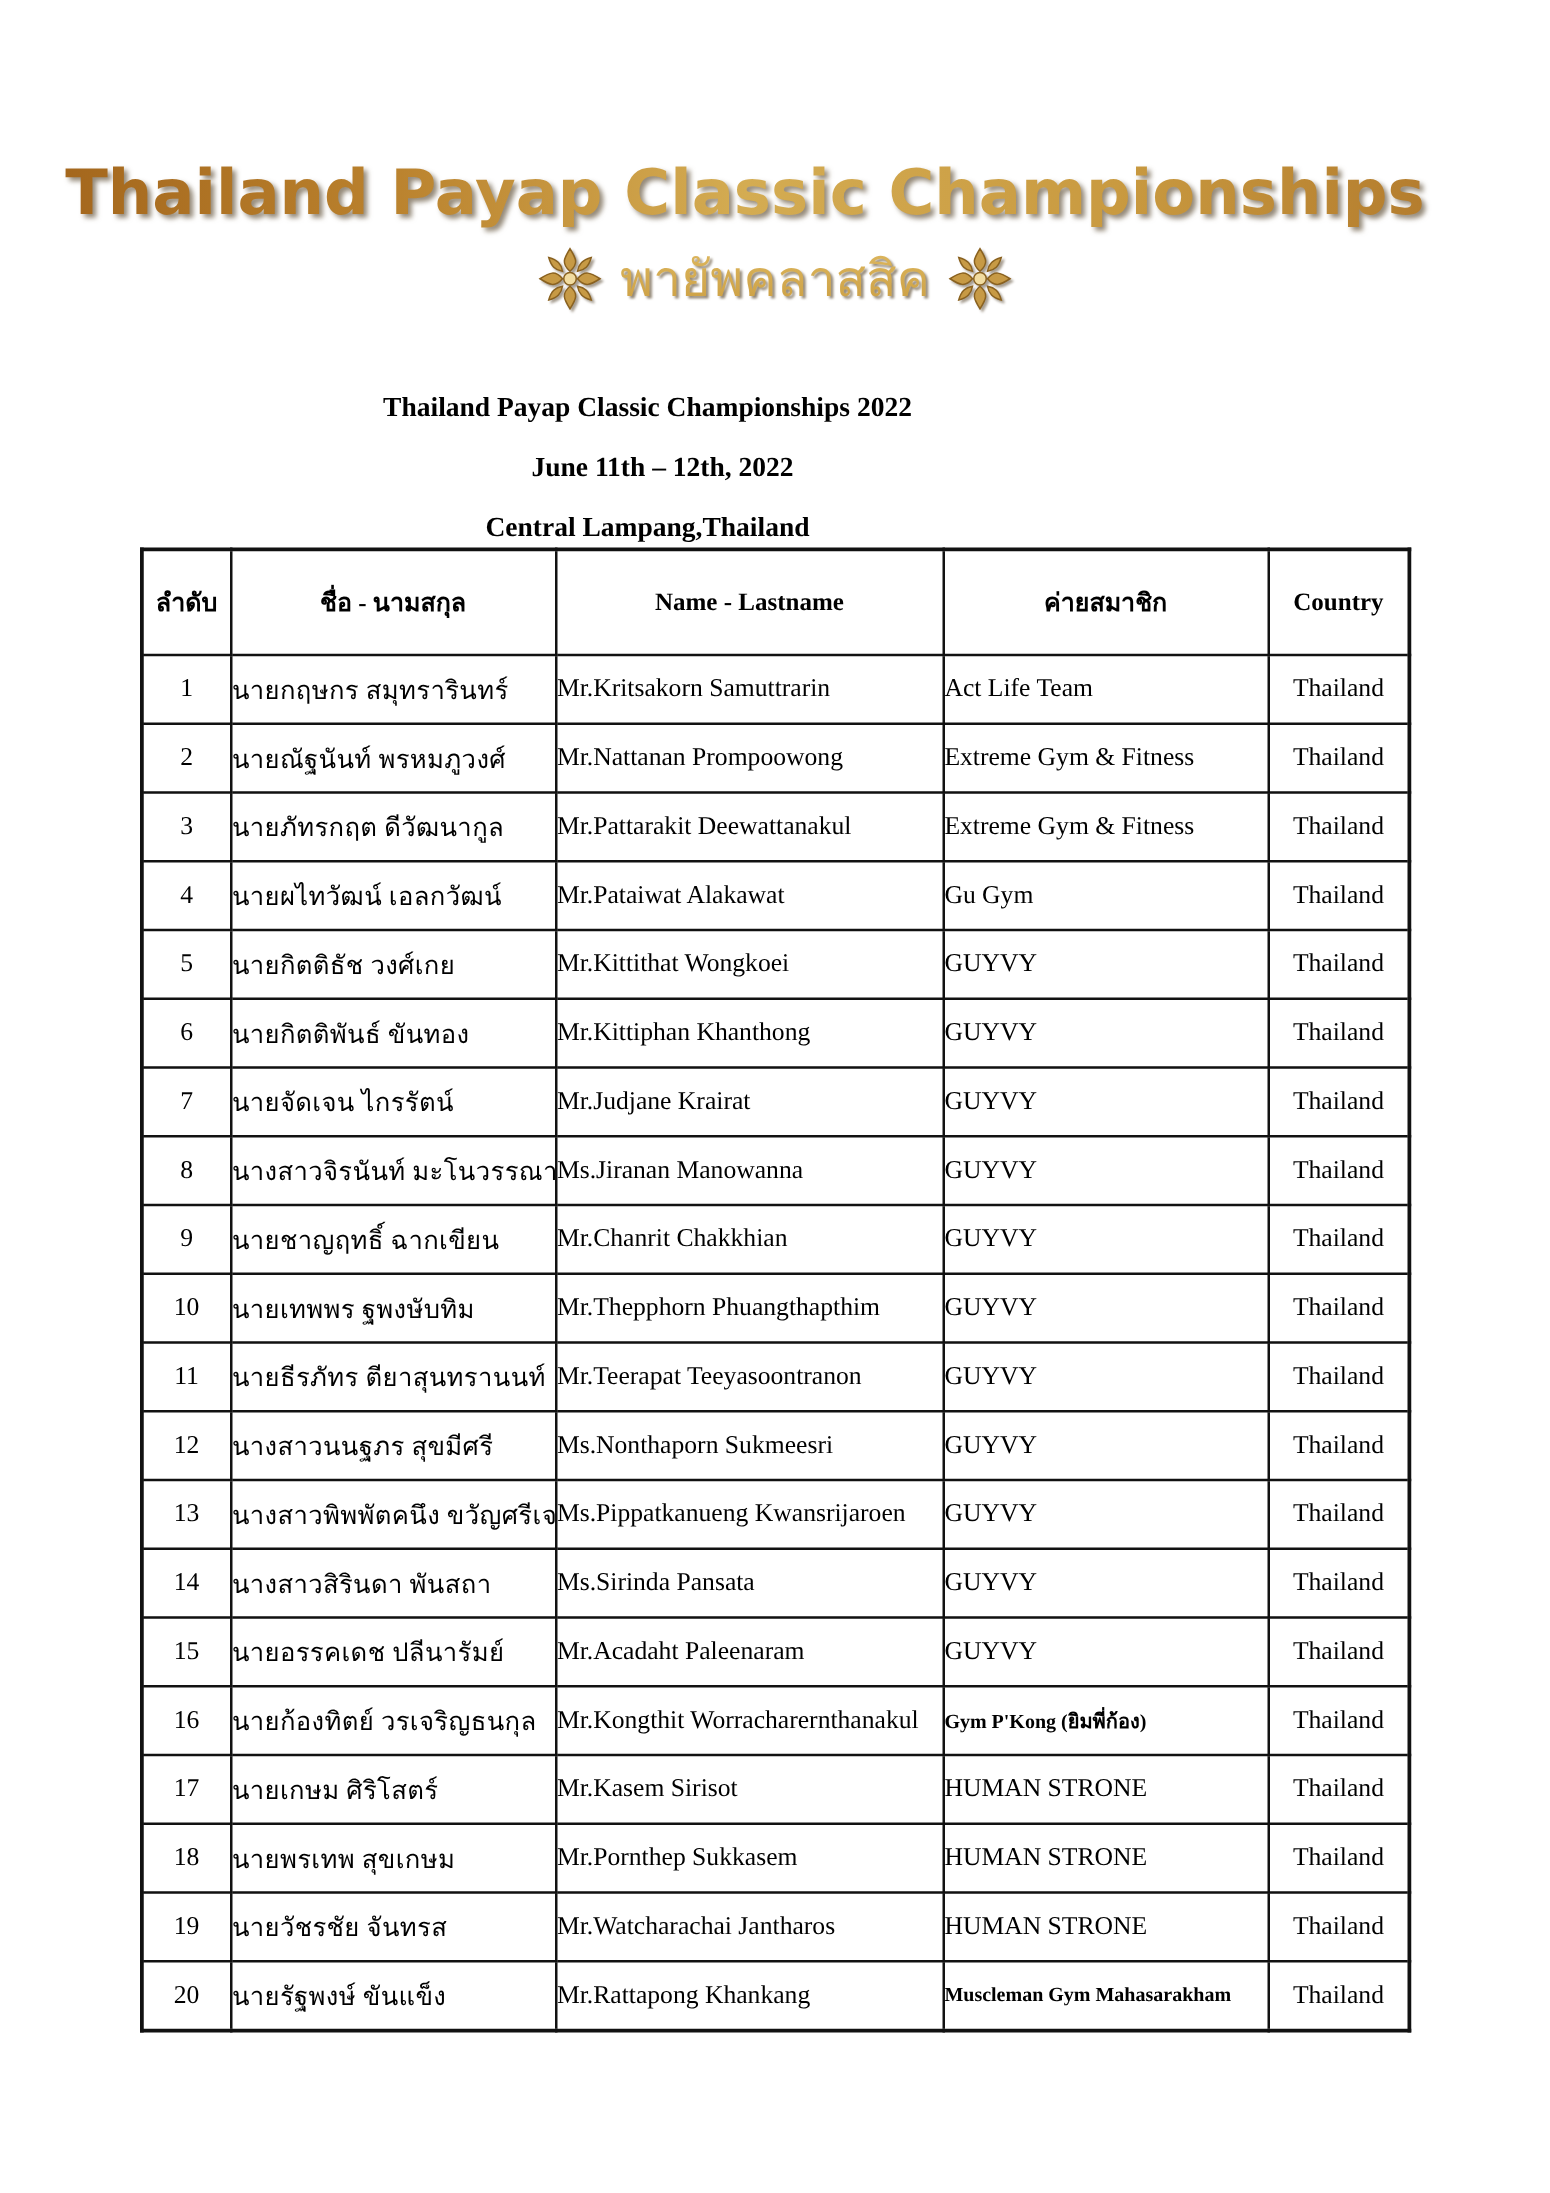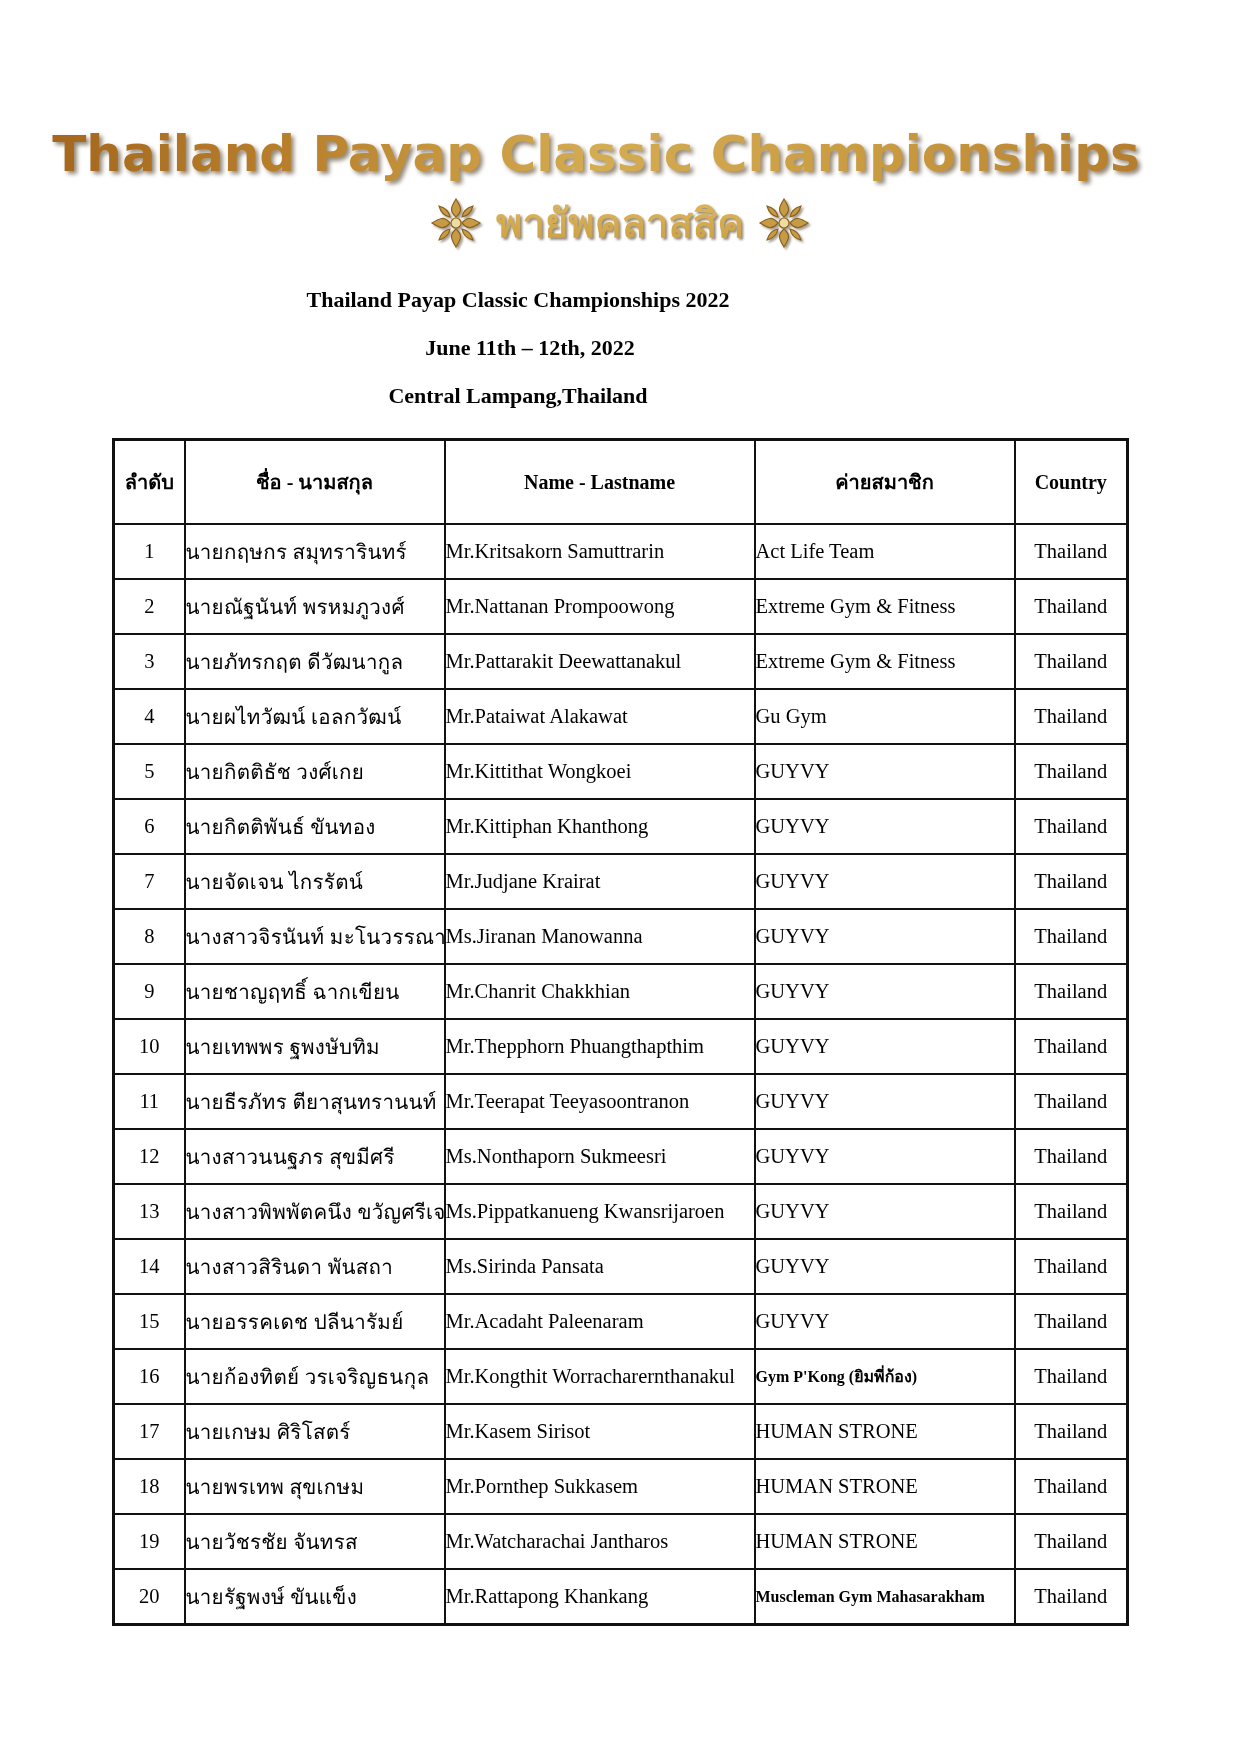--- a/index.html
+++ b/index.html
@@ -10,29 +10,29 @@
       font-size: 50px; letter-spacing: 0px; line-height: 64px;
       background: linear-gradient(90deg, #a0621a 0%, #b9802c 25%, #d4ac52 50%, #c99a40 75%, #b0772a 100%);
       -webkit-background-clip: text; background-clip: text; color: transparent;
       filter: drop-shadow(3px 3px 2px rgba(60,40,10,0.55));
     }
     .banner-sub {
       position: absolute; left: 0; top: 190px; width: 1240px; height: 66px;
       display: flex; justify-content: center; align-items: center; gap: 14px;
     }
     .banner-sub-text {
-      font-family: "DejaVu Sans", "Liberation Sans", sans-serif; font-weight: bold; font-size: 40px;
+      font-family: "DejaVu Sans", "Liberation Sans", sans-serif; font-weight: normal; font-size: 40px;
       background: linear-gradient(180deg, #e0bb62 0%, #c89a3e 100%);
       -webkit-background-clip: text; background-clip: text; color: transparent;
       filter: drop-shadow(2px 2px 1px rgba(60,40,10,0.55));
     }
     .ornament { width: 52px; height: 52px; display: block; filter: drop-shadow(2px 2px 1px rgba(60,40,10,0.45)); }
     .subtitle {
       position: absolute; left: 0; width: 1036px; text-align: center;
-      font-family: "Liberation Serif", serif; font-weight: bold; font-size: 22px; line-height: 28px;
+      font-family: "Liberation Serif", serif; font-weight: bold; font-size: 22px; line-height: 28px; margin-top: 26px;
     }
     #sub1 { top: 286px; }
     #sub2 { top: 334px; padding-left: 12px; }
     #sub3 { top: 382px; }
     table.roster {
       position: absolute; left: 112px; top: 438px; width: 1014px;
       border-collapse: collapse; table-layout: fixed;
       border: 3px solid #111;
     }
     table.roster th, table.roster td {

